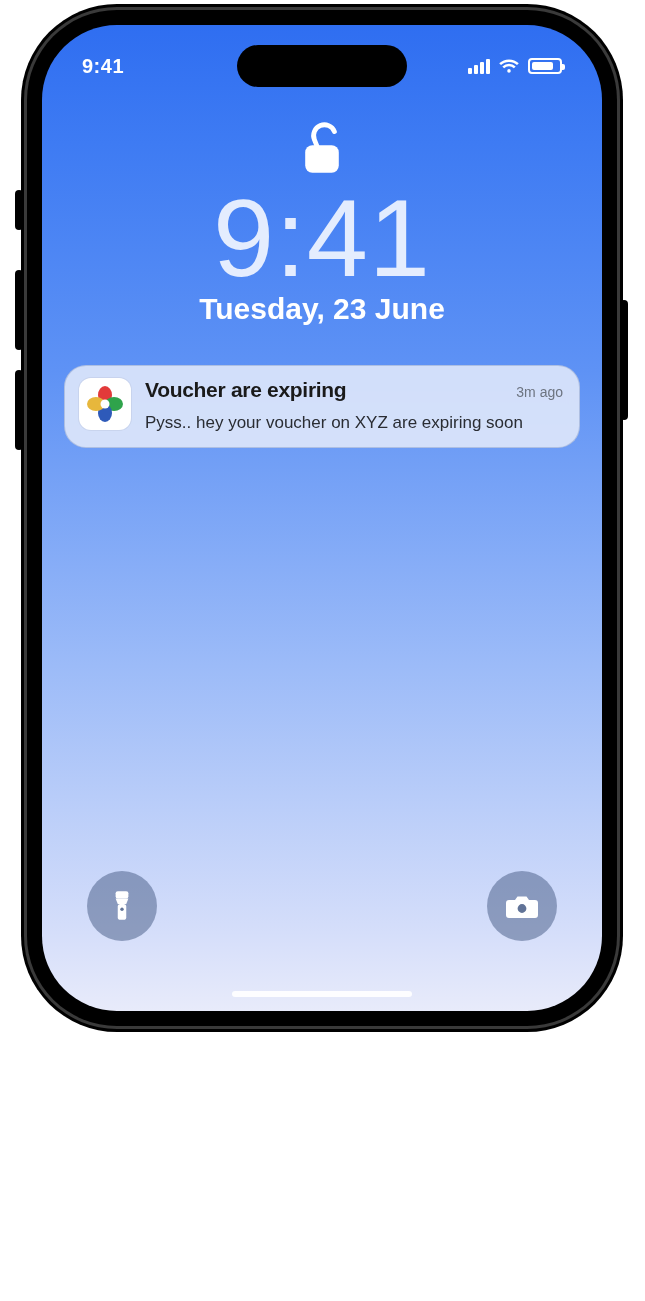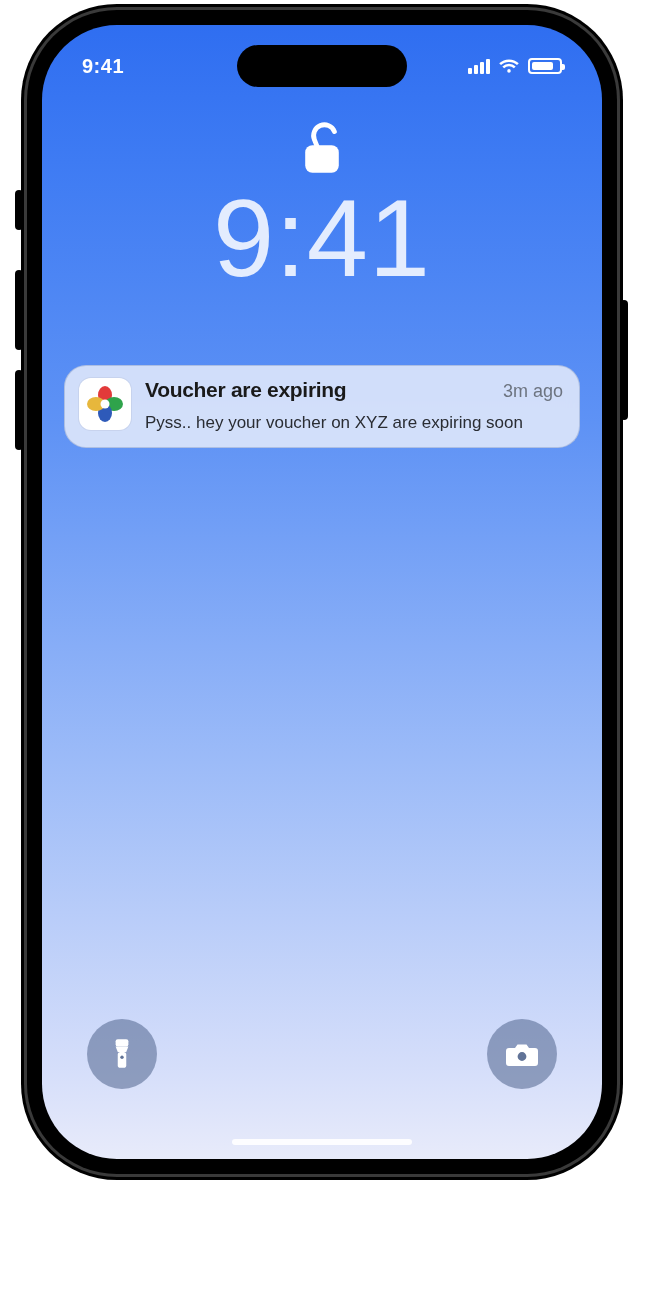--- a/index.html
+++ b/index.html
@@ -5,21 +5,21 @@
   * { box-sizing: border-box; margin: 0; padding: 0; }
   html, body { width: 645px; height: 1301px; background: transparent; }
   body { font-family: -apple-system, "Helvetica Neue", Arial, sans-serif; }
 
   
   .device {
     position: absolute;
     left: 27px;
     top: 10px;
     width: 590px;
-    height: 1164px;
+    height: 1016px;
     background: #000;
     border-radius: 90px;
     box-shadow: 0 0 0 3px #3a3a3a, 0 0 0 6px #000;
   }
   
   .btn-side {
     position: absolute;
     background: #000;
     border-radius: 4px;
   }
@@ -135,21 +135,21 @@
     width: 52px; height: 52px;
     border-radius: 12px;
     background: #fff;
     flex: 0 0 52px;
     display: flex; align-items: center; justify-content: center;
     box-shadow: 0 0 0 1px rgba(0,0,0,0.05);
   }
   .notif-body { flex: 1; min-width: 0; color: #1a1a1a; }
   .notif-head { display: flex; justify-content: space-between; align-items: baseline; gap: 4px; }
   .notif-title { font-size: 21px; font-weight: 800; letter-spacing: -0.3px; }
-  .notif-time  { font-size: 18px; color: #6d7480; white-space: nowrap; }
+  .notif-time  { font-size: 14px; color: #6d7480; white-space: nowrap; }
   .notif-msg   { font-size: 17px; color: #2a2d33; margin-top: 10px; line-height: 1.25; }
 
   
   .quick {
     position: absolute;
     bottom: 70px;
     width: 70px; height: 70px;
     border-radius: 50%;
     background: rgba(80,100,140,0.55);
     display: flex; align-items: center; justify-content: center;
@@ -202,20 +202,21 @@
 
     <div class="lock-wrap">
       <svg viewBox="0 0 40 50" width="50" height="60">
         <path d="M13 21 V13 a9 9 0 0 1 18 0" fill="none" stroke="#fff" stroke-width="4" stroke-linecap="round" transform="rotate(-22 22 13)"></path>
         <rect x="6" y="21" width="28" height="23" rx="6" fill="#fff"></rect>
       </svg>
     </div>
 
     <div class="clock">
       <div class="clock-time">9:41</div>
+      <div class="clock-date">Tuesday, 23 June</div>
     </div>
 
     <div class="notif">
       <div class="notif-icon">
         <svg viewBox="0 0 40 40" width="40" height="40">
           <ellipse cx="20" cy="11" rx="7" ry="9" fill="#E23A3A"></ellipse>
           <ellipse cx="29" cy="20" rx="9" ry="7" fill="#2FA34B"></ellipse>
           <ellipse cx="20" cy="29" rx="7" ry="9" fill="#2E5AB9"></ellipse>
           <ellipse cx="11" cy="20" rx="9" ry="7" fill="#E7B73C"></ellipse>
           <circle cx="20" cy="20" r="4.5" fill="#fff"></circle>

